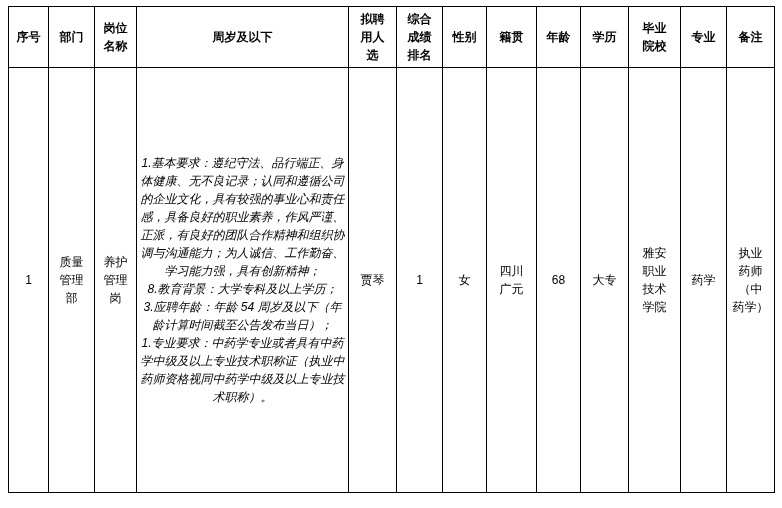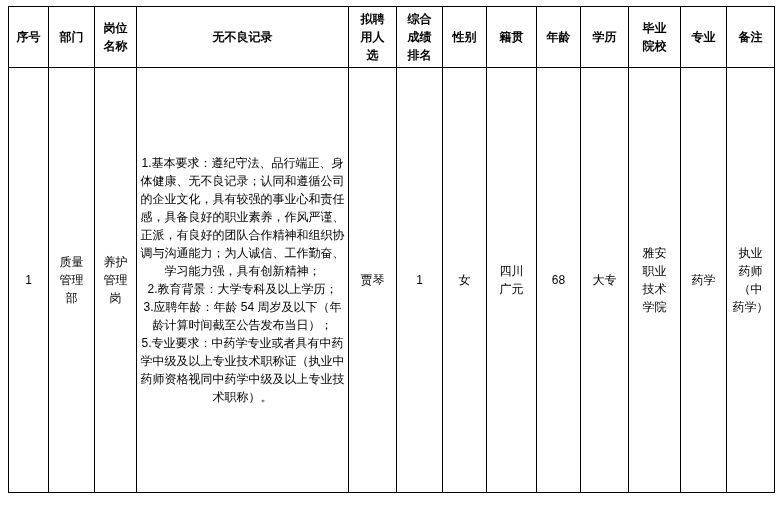--- a/index.html
+++ b/index.html
@@ -57,20 +57,21 @@
 
   .req-cell {
     text-align: left;
     vertical-align: top;
     padding: 8px 10px 10px 10px;
     line-height: 1.95;
     font-size: 12px;
   }
   .req-cell p {
     margin: 0;
+    font-style: italic;
   }
   .body-row td {
     height: 420px;
   }
   .tight {
     line-height: 1.5;
   }
 </style>
 </head>
 <body>
@@ -93,21 +94,21 @@
       <col class="col-remark">
     </colgroup>
     <thead>
       <tr>
         <th>序号</th>
         <th>部门</th>
         <th>
           <div>岗位</div>
           <div>名称</div>
         </th>
-        <th>无不良记录</th>
+        <th>周岁及以下</th>
         <th>
           <div>拟聘</div>
           <div>用人</div>
           <div>选</div>
         </th>
         <th>
           <div>综合</div>
           <div>成绩</div>
           <div>排名</div>
         </th>
@@ -131,23 +132,23 @@
           <div>管理</div>
           <div>部</div>
         </td>
         <td class="tight">
           <div>养护</div>
           <div>管理</div>
           <div>岗</div>
         </td>
         <td class="req-cell">
           <p>1.基本要求：遵纪守法、品行端正、身体健康、无不良记录；认同和遵循公司的企业文化，具有较强的事业心和责任感，具备良好的职业素养，作风严谨、正派，有良好的团队合作精神和组织协调与沟通能力；为人诚信、工作勤奋、学习能力强，具有创新精神；</p>
-          <p>2.教育背景：大学专科及以上学历；</p>
+          <p>8.教育背景：大学专科及以上学历；</p>
           <p>3.应聘年龄：年龄 54 周岁及以下（年龄计算时间截至公告发布当日）；</p>
-          <p>5.专业要求：中药学专业或者具有中药学中级及以上专业技术职称证（执业中药师资格视同中药学中级及以上专业技术职称）。</p>
+          <p>1.专业要求：中药学专业或者具有中药学中级及以上专业技术职称证（执业中药师资格视同中药学中级及以上专业技术职称）。</p>
         </td>
         <td>贾琴</td>
         <td>1</td>
         <td>女</td>
         <td class="tight">
           <div>四川</div>
           <div>广元</div>
         </td>
         <td>68</td>
         <td>大专</td>

